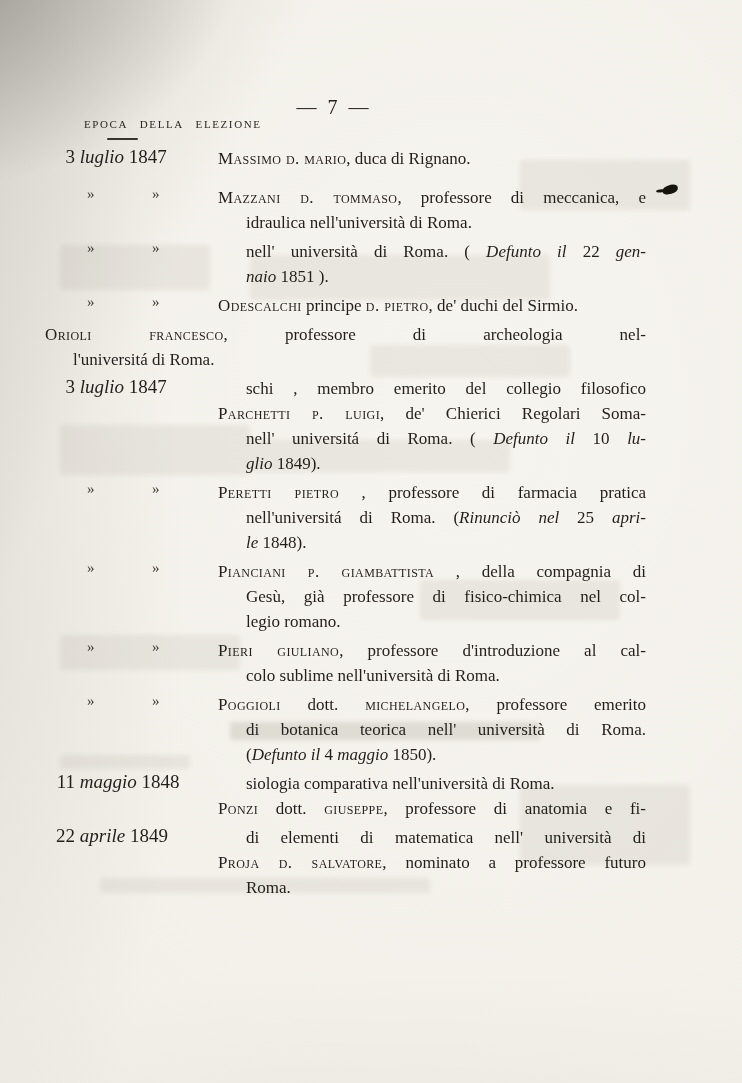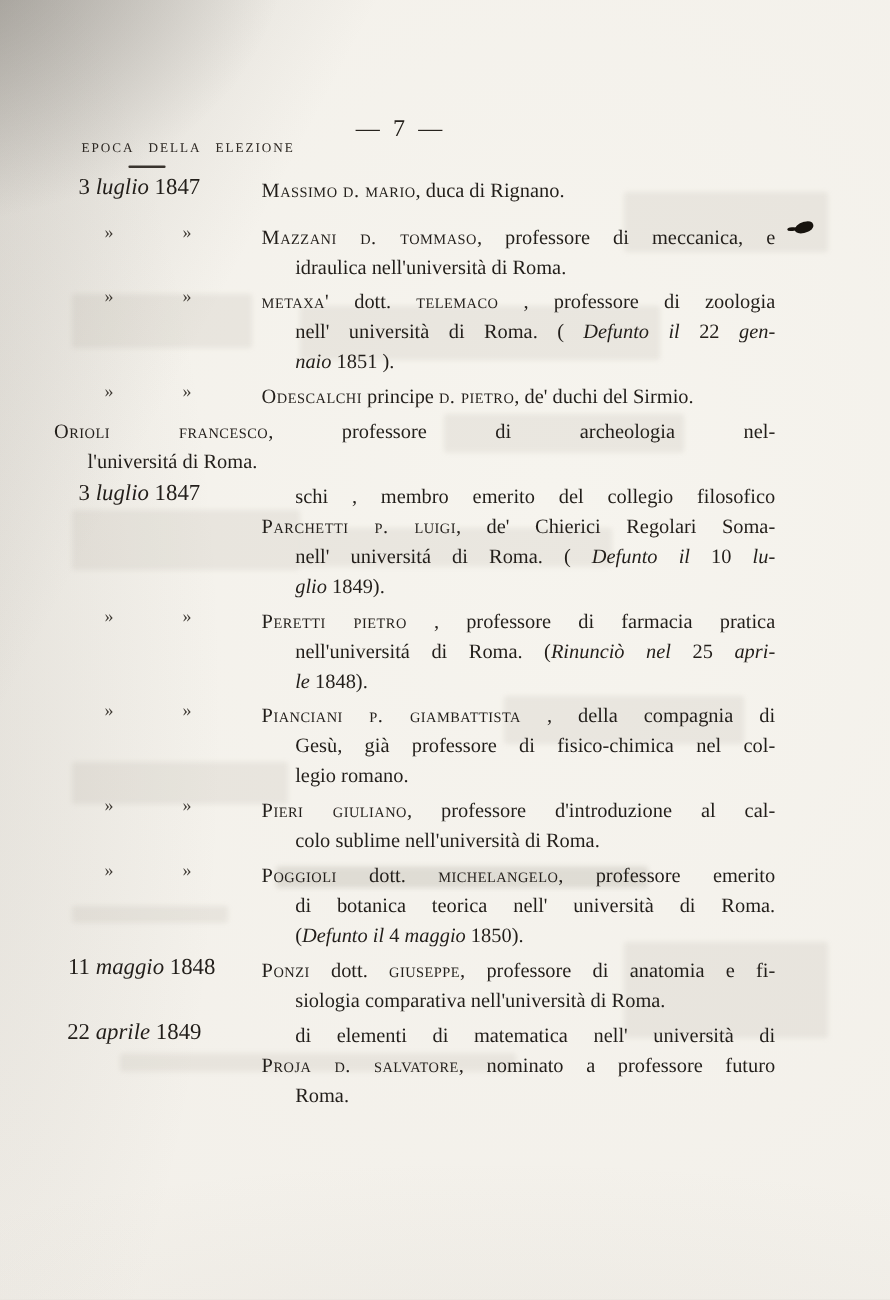--- a/index.html
+++ b/index.html
@@ -11,21 +11,21 @@
       linear-gradient(118deg, rgba(118,112,104,.22), rgba(118,112,104,0) 24%),
       radial-gradient(ellipse 300px 900px at -40px 55%, rgba(130,124,114,.14), rgba(130,124,114,0) 75%),
       radial-gradient(ellipse 900px 260px at 55% 106%, rgba(150,142,128,.08), rgba(150,142,128,0) 70%),
       radial-gradient(1300px 1700px at 62% 38%, #f6f4ee 0%, #f2efe9 55%, #ece8e0 100%);
   }
   .page-number{
     position:absolute;top:96px;left:0;width:668px;text-align:center;
     font-size:20px;letter-spacing:3px;color:#26221d;
   }
   .margin-header{
-    position:absolute;top:118px;left:68px;
+    position:absolute;top:118px;left:84px;
     font-size:11px;letter-spacing:1.6px;word-spacing:8px;color:#2c2722;
     white-space:nowrap;
   }
   .header-rule{
     position:absolute;top:138px;left:107px;width:31px;height:2px;
     background:#39342e;border-radius:1px;
   }
   .entries{position:absolute;top:146px;left:45px;width:601px;}
   .entry{display:flex;margin-bottom:4px;}
   .entry.first-gap{margin-bottom:14px;}
@@ -95,21 +95,20 @@
           <div class="line just"><span class="sc">Mazzani d. tommaso</span><span class="n">, professore di meccanica, e</span></div>
           <div class="line cont"><span class="n">idraulica nell'università di Roma.</span></div>
         </div>
       </div>
       <div class="entry">
         <div class="date">
           <span class="ditto d1">»</span>
           <span class="ditto d2">»</span>
         </div>
         <div class="desc">
-          <div class="line just"><span class="sc">metaxa'</span><span class="n"> dott. </span><span class="sc">telemaco</span><span class="n"> , professore di zoologia</span></div>
           <div class="line cont just"><span class="n">nell' università di Roma. ( </span><span class="i">Defunto il</span><span class="n"> 22 </span><span class="i">gen-</span></div>
           <div class="line cont"><span class="i">naio</span><span class="n"> 1851 ).</span></div>
         </div>
       </div>
       <div class="entry">
         <div class="date">
           <span class="ditto d1">»</span>
           <span class="ditto d2">»</span>
         </div>
         <div class="desc">
@@ -170,22 +169,22 @@
         </div>
         <div class="desc">
           <div class="line just"><span class="sc">Poggioli</span><span class="n"> dott. </span><span class="sc">michelangelo</span><span class="n">, professore emerito</span></div>
           <div class="line cont just"><span class="n">di botanica teorica nell' università di Roma.</span></div>
           <div class="line cont"><span class="n">(</span><span class="i">Defunto il</span><span class="n"> 4 </span><span class="i">maggio</span><span class="n"> 1850).</span></div>
         </div>
       </div>
       <div class="entry">
         <div class="date"><span class="day">11</span><span class="i"> maggio</span><span class="n"> 1848</span></div>
         <div class="desc">
+          <div class="line cont"><span class="n">siologia comparativa nell'università di Roma.</span></div>
           <div class="line just"><span class="sc">Ponzi</span><span class="n"> dott. </span><span class="sc">giuseppe</span><span class="n">, professore di anatomia e fi-</span></div>
-          <div class="line cont"><span class="n">siologia comparativa nell'università di Roma.</span></div>
         </div>
       </div>
       <div class="entry">
         <div class="date"><span class="day">22</span><span class="i"> aprile</span><span class="n"> 1849</span></div>
         <div class="desc">
           <div class="line cont just"><span class="n">di elementi di matematica nell' università di</span></div>
           <div class="line just"><span class="sc">Proja d. salvatore</span><span class="n">, nominato a professore futuro</span></div>
           <div class="line cont"><span class="n">Roma.</span></div>
         </div>
       </div>

